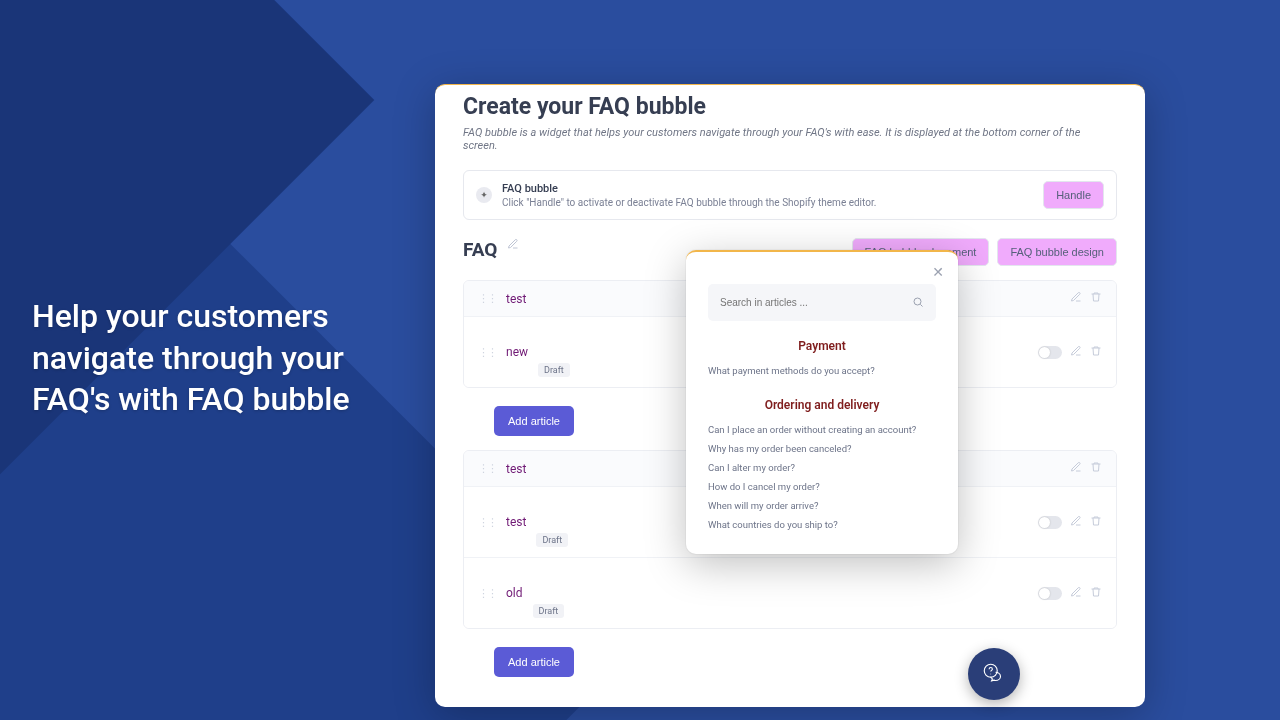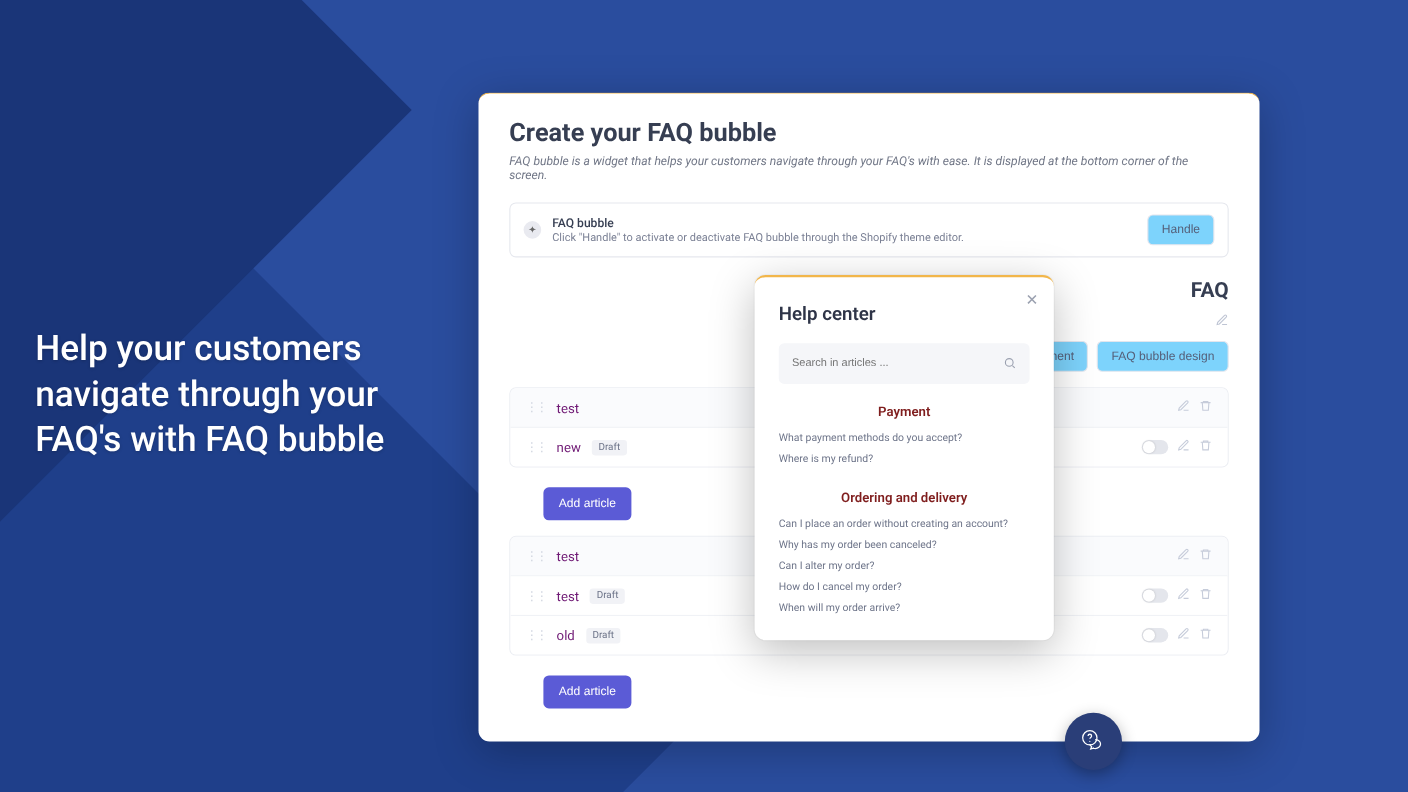--- a/index.html
+++ b/index.html
@@ -18,65 +18,65 @@
     background: #1a3578; transform: rotate(45deg);
     top: -200px; left: -350px;
   }
   .tagline {
     position: absolute; left: 32px; top: 296px; width: 380px;
     color: #fff; font-size: 32px; line-height: 1.3; font-weight: 500;
     text-shadow: 0 1px 3px rgba(0,0,0,.2);
   }
   .panel {
     position: absolute; left: 435px; top: 84px; width: 710px;
-    background: #fff; border-radius: 10px; padding: 22px 28px 30px;
+    background: #fff; border-radius: 10px; padding: 8px 28px 30px;
     box-shadow: 0 8px 40px rgba(0,0,0,.25);
     border-top: 1px solid #f2b64a;
     color: #6e7588;
   }
   .panel h1 { color: #363e52; font-size: 23px; font-weight: 700; }
   .panel .desc { font-size: 11px; color: #707686; margin-top: 6px; font-style: italic; }
   .banner {
     display: flex; align-items: center; gap: 10px;
     border: 1px solid #e6e8ee; border-radius: 6px;
     padding: 10px 12px; margin-top: 18px;
   }
   .banner-icon {
     width: 16px; height: 16px; border-radius: 50%;
     background: #e9eaf0; display: flex; align-items: center; justify-content: center;
     font-size: 9px; color: #666;
   }
   .banner-text .bt1 { color: #363e52; font-size: 11px; font-weight: 500; }
   .banner-text .bt2 { color: #7b8195; font-size: 10px; margin-top: 2px; }
   .btn-outline {
-    border: 1px solid #e3e6ee; background: #7dd3fc; color: #55607a;
+    border: 1px solid #e3e6ee; background: #f0abfc; color: #55607a;
     font-size: 11px; padding: 7px 12px; border-radius: 5px; cursor: pointer;
   }
   .btn-outline.handle { margin-left: auto; }
   .section-head {
-    display: flex; align-items: flex-end; margin-top: 18px; gap: 10px; flex-direction: column;
+    display: flex; align-items: flex-start; margin-top: 18px; gap: 10px;
   }
   .section-head h2 { color: #363e52; font-size: 19px; font-weight: 700; }
   .edit-mini { color: #bfc5d4; font-size: 12px; cursor: pointer; }
   .head-actions { margin-left: auto; display: flex; gap: 8px; }
   .group {
     border: 1px solid #eceef3; border-radius: 6px; margin-top: 14px; overflow: hidden;
     margin-bottom: 18px;
   }
   .row {
     display: flex; align-items: center; gap: 10px;
     padding: 10px 14px; border-bottom: 1px solid #f0f2f6; background: #fff;
   }
   .row:last-child { border-bottom: none; }
   .row.header { background: #fafbfd; }
   .drag { color: #cfd4df; font-size: 11px; letter-spacing: -2px; cursor: grab; }
   .row-title { color: #701a75; font-size: 12px; }
   .badge {
     font-size: 9px; background: #f1f2f6; color: #6d7489;
-    padding: 2px 6px; border-radius: 3px;
+    padding: 2px 6px; border-radius: 3px; margin-top: 36px;
   }
   .row-actions { margin-left: auto; display: flex; align-items: center; gap: 8px; }
   .toggle {
     width: 24px; height: 13px; border-radius: 9px; background: #e4e6ec;
     position: relative; cursor: pointer;
   }
   .toggle::after {
     content: ""; position: absolute; width: 11px; height: 11px; border-radius: 50%;
     background: #fff; top: 1px; left: 1px; box-shadow: 0 0 2px rgba(0,0,0,.2);
   }
@@ -237,44 +237,43 @@
               <path d="M6 6l1 14h10l1-14"></path>
             </svg></span>
       </div>
     </div>
   </div>
   <button class="btn-primary">Add article</button>
 </div>
 
 <div class="help-panel">
   <span class="help-close">✕</span>
-  <h3>Help center</h3>
   <div class="search">
     <input placeholder="Search in articles ..." style="">
     <span class="sicon">
       <svg class="ico" viewBox="0 0 24 24">
           <circle cx="11" cy="11" r="7"></circle>
           <path d="M21 21l-4.3-4.3"></path>
         </svg>
     </span>
   </div>
 
   <div class="cat">
     <div class="cat-title">Payment</div>
     <div class="q">What payment methods do you accept?</div>
-    <div class="q">Where is my refund?</div>
   </div>
 
   <div class="cat">
     <div class="cat-title">Ordering and delivery</div>
     <div class="q">Can I place an order without creating an account?</div>
     <div class="q">Why has my order been canceled?</div>
     <div class="q">Can I alter my order?</div>
     <div class="q">How do I cancel my order?</div>
     <div class="q">When will my order arrive?</div>
+    <div class="q">What countries do you ship to?</div>
   </div>
 </div>
 
 <div class="fab">
   <svg viewBox="0 0 32 32">
     <circle cx="12" cy="12" r="8"></circle>
     <path d="M10 10c0-1.2 1-2 2-2s2 .8 2 2c0 1.5-2 1.5-2 3"></path>
     <circle cx="12" cy="16" r="0.6" fill="#fff" stroke="none"></circle>
     <path d="M18 14c3 0 6 2 6 5s-3 5-6 5c-1 0-2 0-2-.5l-3 1 1-2.5c-1-.8-2-2-2-3"></path>
   </svg>

